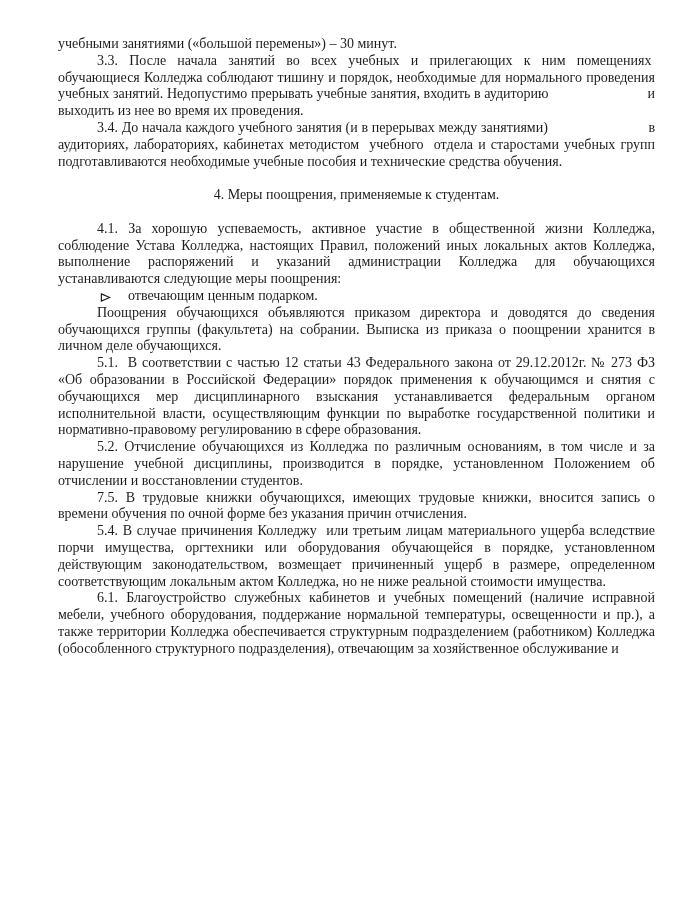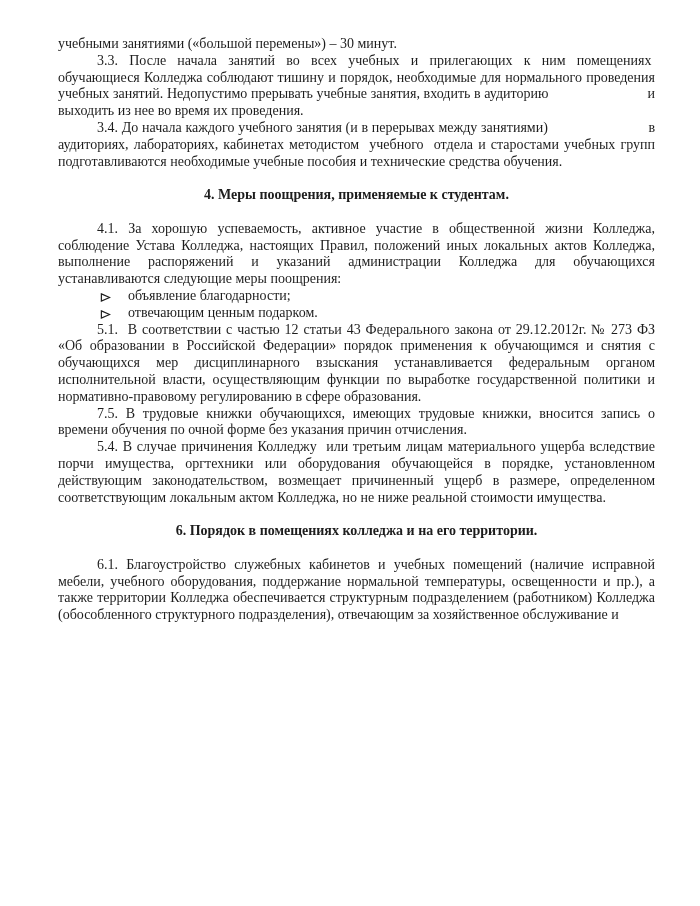--- a/index.html
+++ b/index.html
@@ -24,21 +24,21 @@
     margin: 0;
     text-align: justify;
     text-indent: 39px;
   }
   .para.no-indent {
     text-indent: 0;
   }
   .heading {
     margin: 16.8px 0;
     font-size: 14px;
-    font-weight: 700;
+    font-weight: 400;
     text-align: center;
     text-indent: 0;
     line-height: 16.8px;
   }
   .bullets {
     margin: 0;
     padding: 0;
     list-style: none;
   }
   .bullets li {
@@ -67,33 +67,28 @@
 
   <h2 class="heading">4. Меры поощрения, применяемые к студентам.</h2>
 
   <p class="para">4.1. За хорошую успеваемость, активное участие в общественной жизни Колледжа, соблюдение Устава Колледжа, настоящих Правил, положений иных локальных актов Колледжа, выполнение распоряжений и указаний администрации Колледжа для обучающихся устанавливаются следующие меры поощрения:</p>
 
   <ul class="bullets">
     <li>
       <span class="arrow"><svg width="11" height="11" viewBox="0 0 12 12">
             <path d="M1.5 2 L10.5 6 L1.5 10 Z" fill="none" stroke="#1d1d1d" stroke-width="1.3"></path>
           </svg></span>
-      <span>объявление благодарности;</span>
-    </li>
-    <li>
-      <span class="arrow"><svg width="11" height="11" viewBox="0 0 12 12">
-            <path d="M1.5 2 L10.5 6 L1.5 10 Z" fill="none" stroke="#1d1d1d" stroke-width="1.3"></path>
-          </svg></span>
       <span>отвечающим ценным подарком.</span>
     </li>
   </ul>
 
+  <p class="para">Поощрения обучающихся объявляются приказом директора и доводятся до сведения обучающихся группы (факультета) на собрании. Выписка из приказа о поощрении хранится в личном деле обучающихся.</p>
 
 
   <p class="para">5.1.&nbsp; В соответствии с частью 12 статьи 43 Федерального закона от 29.12.2012г. № 273 ФЗ «Об образовании в Российской Федерации» порядок применения к обучающимся и снятия с обучающихся мер дисциплинарного взыскания устанавливается федеральным органом исполнительной власти, осуществляющим функции по выработке государственной политики и нормативно-правовому регулированию в сфере образования.</p>
+  <p class="para">5.2. Отчисление обучающихся из Колледжа по различным основаниям, в том числе и за нарушение учебной дисциплины, производится в порядке, установленном Положением об отчислении и восстановлении студентов.</p>
   <p class="para">7.5. В трудовые книжки обучающихся, имеющих трудовые книжки, вносится запись о времени обучения по очной форме без указания причин отчисления.</p>
   <p class="para">5.4. В случае причинения Колледжу&nbsp; или третьим лицам материального ущерба вследствие порчи имущества, оргтехники или оборудования обучающейся в порядке, установленном действующим законодательством, возмещает причиненный ущерб в размере, определенном соответствующим локальным актом Колледжа, но не ниже реальной стоимости имущества.</p>
 
-  <h2 class="heading">6. Порядок в помещениях колледжа и на его территории.</h2>
 
   <p class="para">6.1. Благоустройство служебных кабинетов и учебных помещений (наличие исправной мебели, учебного оборудования, поддержание нормальной температуры, освещенности и пр.), а также территории Колледжа обеспечивается структурным подразделением (работником) Колледжа (обособленного структурного подразделения), отвечающим за хозяйственное обслуживание и</p>
 
 </div>
 
 </body></html>

